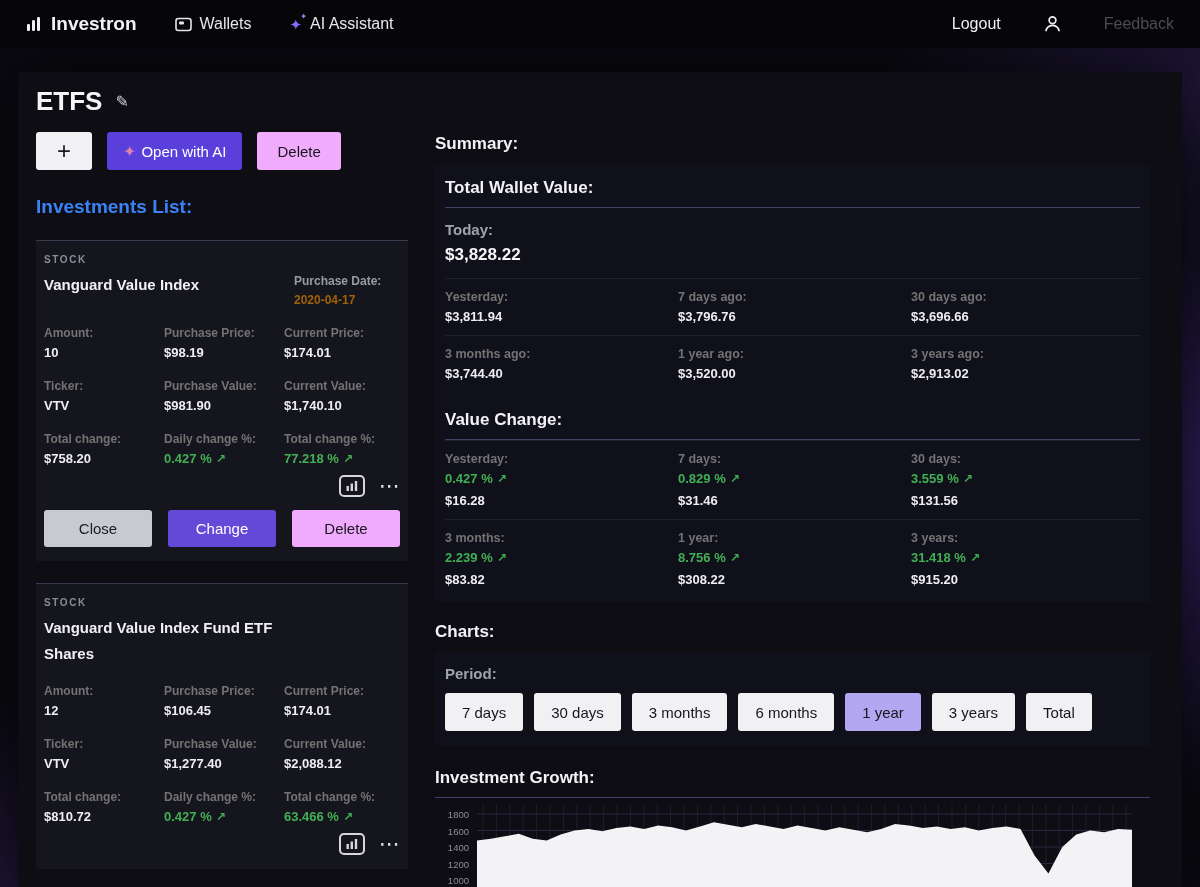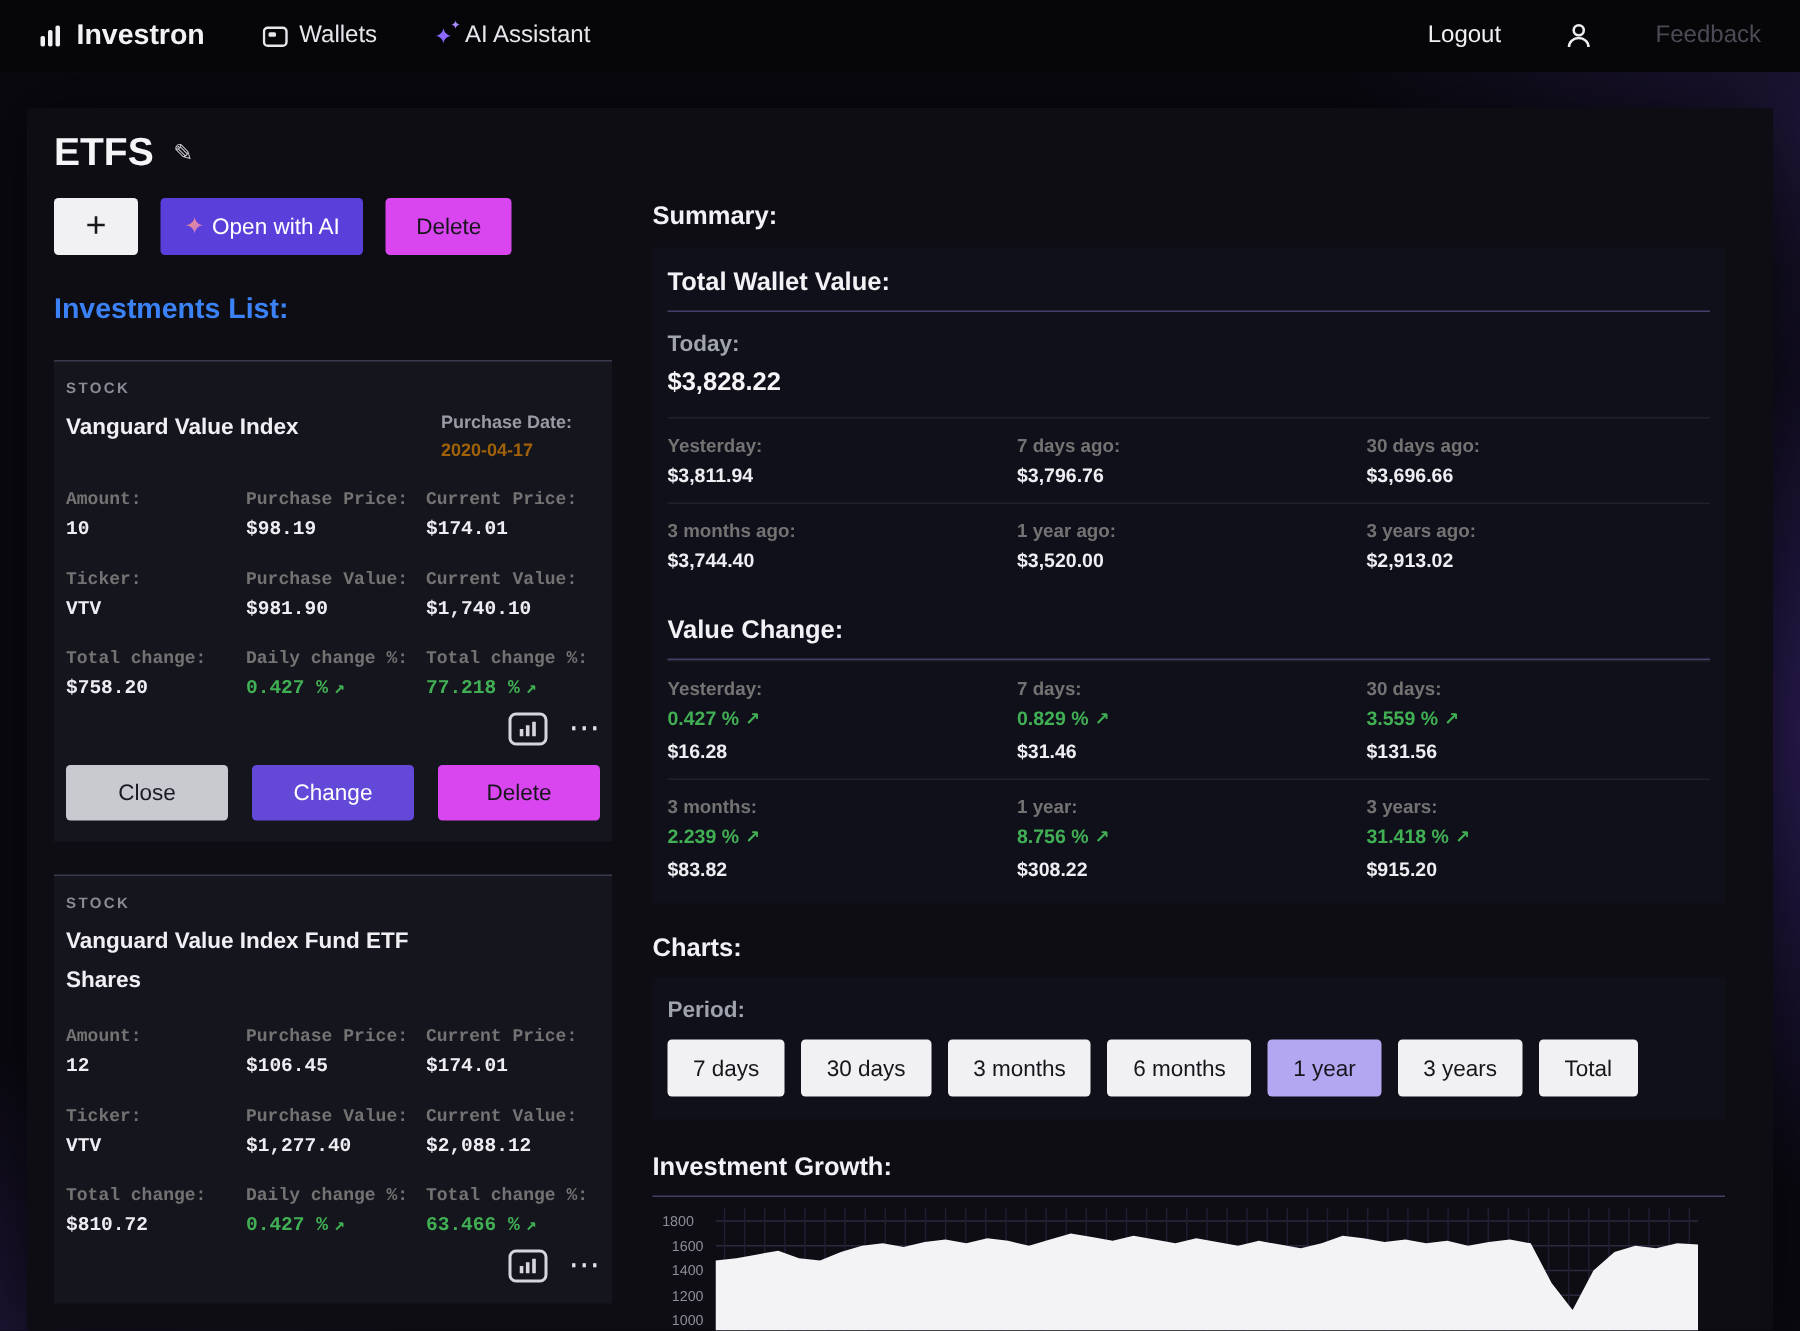--- a/index.html
+++ b/index.html
@@ -29,31 +29,31 @@
   .right-col{position:absolute;left:417px;top:62px;width:715px;}
   
   .page-title{display:flex;align-items:center;gap:13px;font-size:26px;font-weight:bold;color:#f5f5f8;}
   .pencil{font-size:16px;color:#cfcfd6;cursor:pointer;font-weight:normal;}
   .actions{display:flex;gap:15px;margin-top:15px;}
   .btn{height:38px;border:none;border-radius:3px;font-size:15px;font-family:inherit;
     display:inline-flex;align-items:center;justify-content:center;cursor:pointer;}
   .btn-plus{width:56px;background:#f1f1f3;color:#16161c;font-size:24px;font-weight:normal;}
   .btn-purple{background:#5a3fdb;color:#fff;padding:0 16px;gap:5px;}
   .btn-purple .spark{background:linear-gradient(120deg,#ff9a5c,#b46cff);-webkit-background-clip:text;background-clip:text;color:transparent;font-size:16px;}
-  .btn-white{background:#d946ef;color:#16161c;padding:0 20px;}
+  .btn-white{background:#f0abfc;color:#16161c;padding:0 20px;}
   .inv-list-head{font-size:19px;font-weight:bold;color:#3b82f6;margin-top:26px;}
   .inv-card{margin-top:22px;background:#15151d;border-top:1px solid #3a3a4e;padding:13px 8px 14px;}
   .card-label{font-size:10px;letter-spacing:1.6px;color:#8b8b96;font-weight:600;}
   .card-head{display:flex;justify-content:space-between;margin-top:7px;}
   .card-name{font-size:15px;font-weight:bold;color:#f0f0f4;width:230px;line-height:1.72;}
   .pdate{font-size:12px;color:#9a9aa4;line-height:1.55;font-weight:600;}
   .pdate.wide{width:106px;}
   .pdate.narrow{width:80px;}
   .pd-val{color:#a16207;display:inline;}
-  .fields{display:grid;grid-template-columns:120px 120px 1fr;row-gap:19px;margin-top:17px;font-family:Liberation Mono, monospace;}
+  .fields{display:grid;grid-template-columns:120px 120px 1fr;row-gap:19px;margin-top:17px;}
   .lbl{font-size:12px;color:#737373;display:block;font-weight:600;}
   .val{font-size:13px;color:#ededf2;display:block;margin-top:5px;font-weight:600;}
   .green{color:#41b054 !important;}
   .arrow{font-size:12px;margin-left:4px;}
   .icon-row{display:flex;justify-content:flex-end;align-items:center;gap:14px;margin-top:9px;}
   .chart-btn{width:26px;height:22px;border:2px solid #d6d6dc;border-radius:5px;
     display:flex;align-items:center;justify-content:center;cursor:pointer;box-sizing:border-box;}
   .dots{color:#e2e2e8;font-size:21px;line-height:0.5;cursor:pointer;}
   .card-actions{display:flex;justify-content:space-between;margin-top:13px;}
   .card-actions .btn{width:108px;height:37px;}
@@ -337,21 +337,21 @@
         <button class="pbtn">6 months</button>
         <button class="pbtn active">1 year</button>
         <button class="pbtn">3 years</button>
         <button class="pbtn">Total</button>
       </div>
     </div>
 
     <div class="uhead growth-head">Investment Growth:</div>
     <div class="chart-wrap">
       <div id="yticks">
-          <span class="ytick" style="top: 4px; text-align: center;">1800</span>
+          <span class="ytick" style="top: 4px;">1800</span>
           <span class="ytick" style="top: 20.5px;">1600</span>
           <span class="ytick" style="top: 37px;">1400</span>
           <span class="ytick" style="top: 53.5px;">1200</span>
           <span class="ytick" style="top: 70px;">1000</span>
         </div>
       <svg id="growth-svg" width="655" height="150">
           <line x1="0" x2="655" y1="9" y2="9" stroke="#2a2940" stroke-width="1"></line>
           <line x1="0" x2="655" y1="25.5" y2="25.5" stroke="#2a2940" stroke-width="1"></line>
           <line x1="0" x2="655" y1="42" y2="42" stroke="#2a2940" stroke-width="1"></line>
           <line x1="0" x2="655" y1="58.5" y2="58.5" stroke="#2a2940" stroke-width="1"></line>

